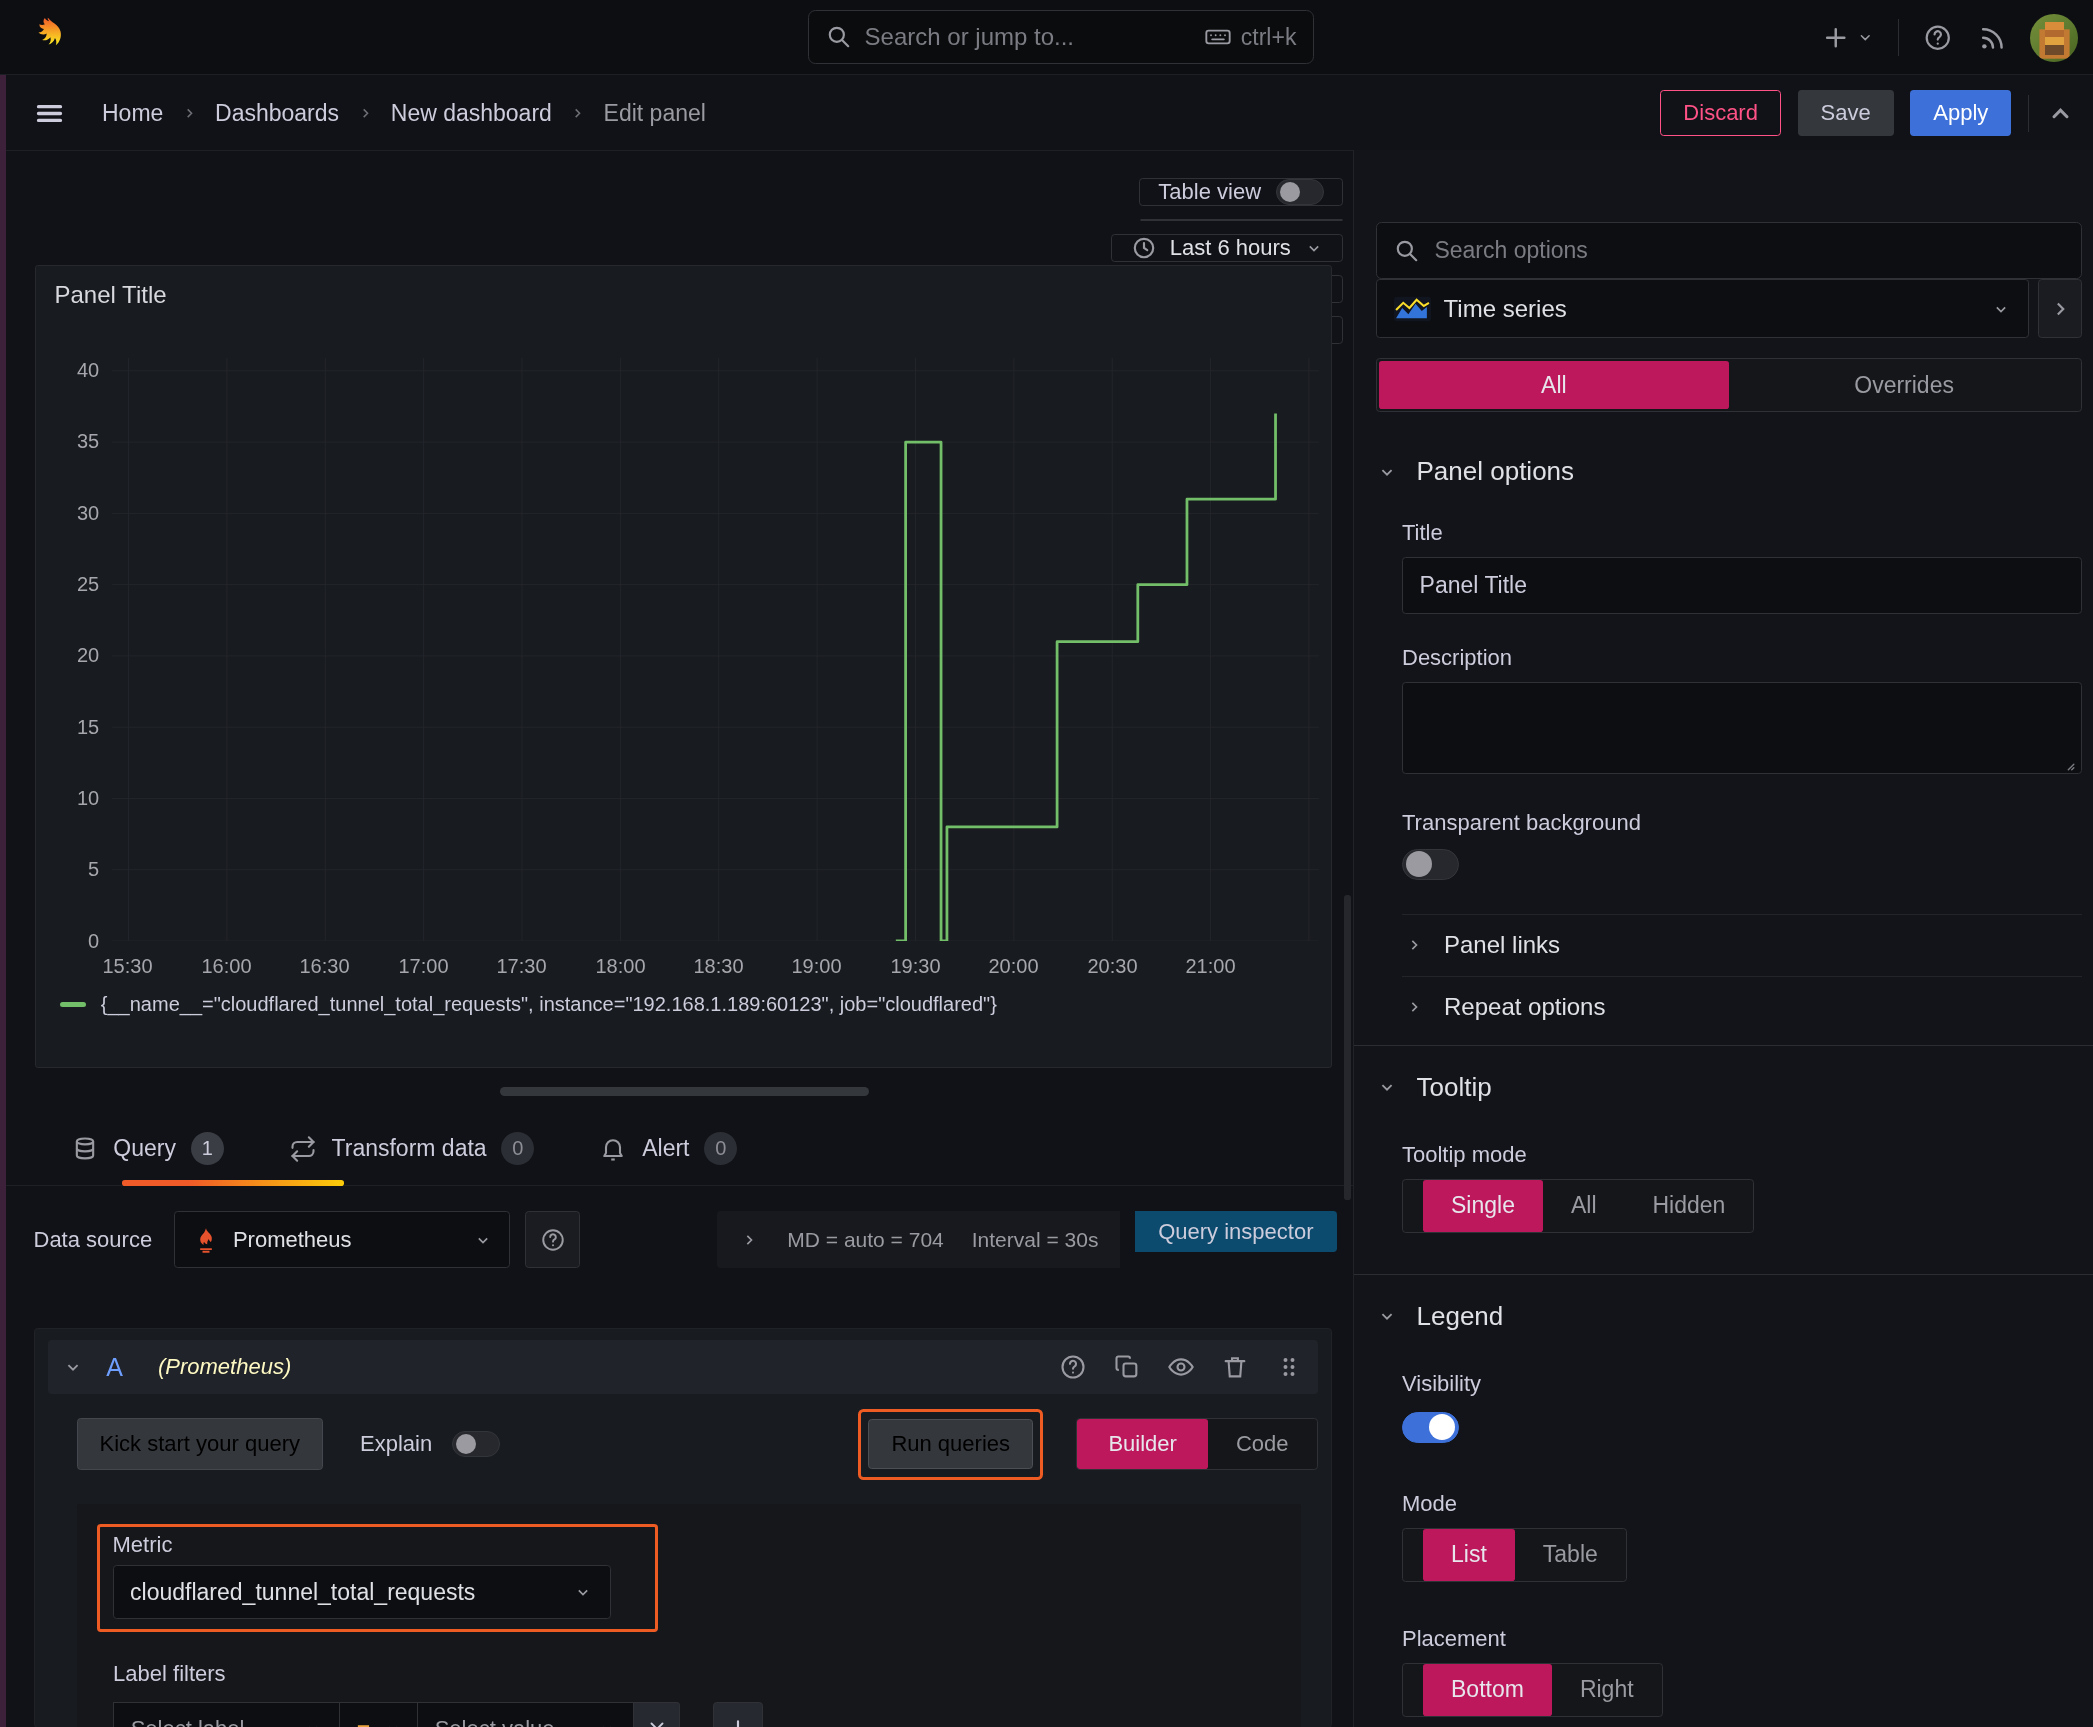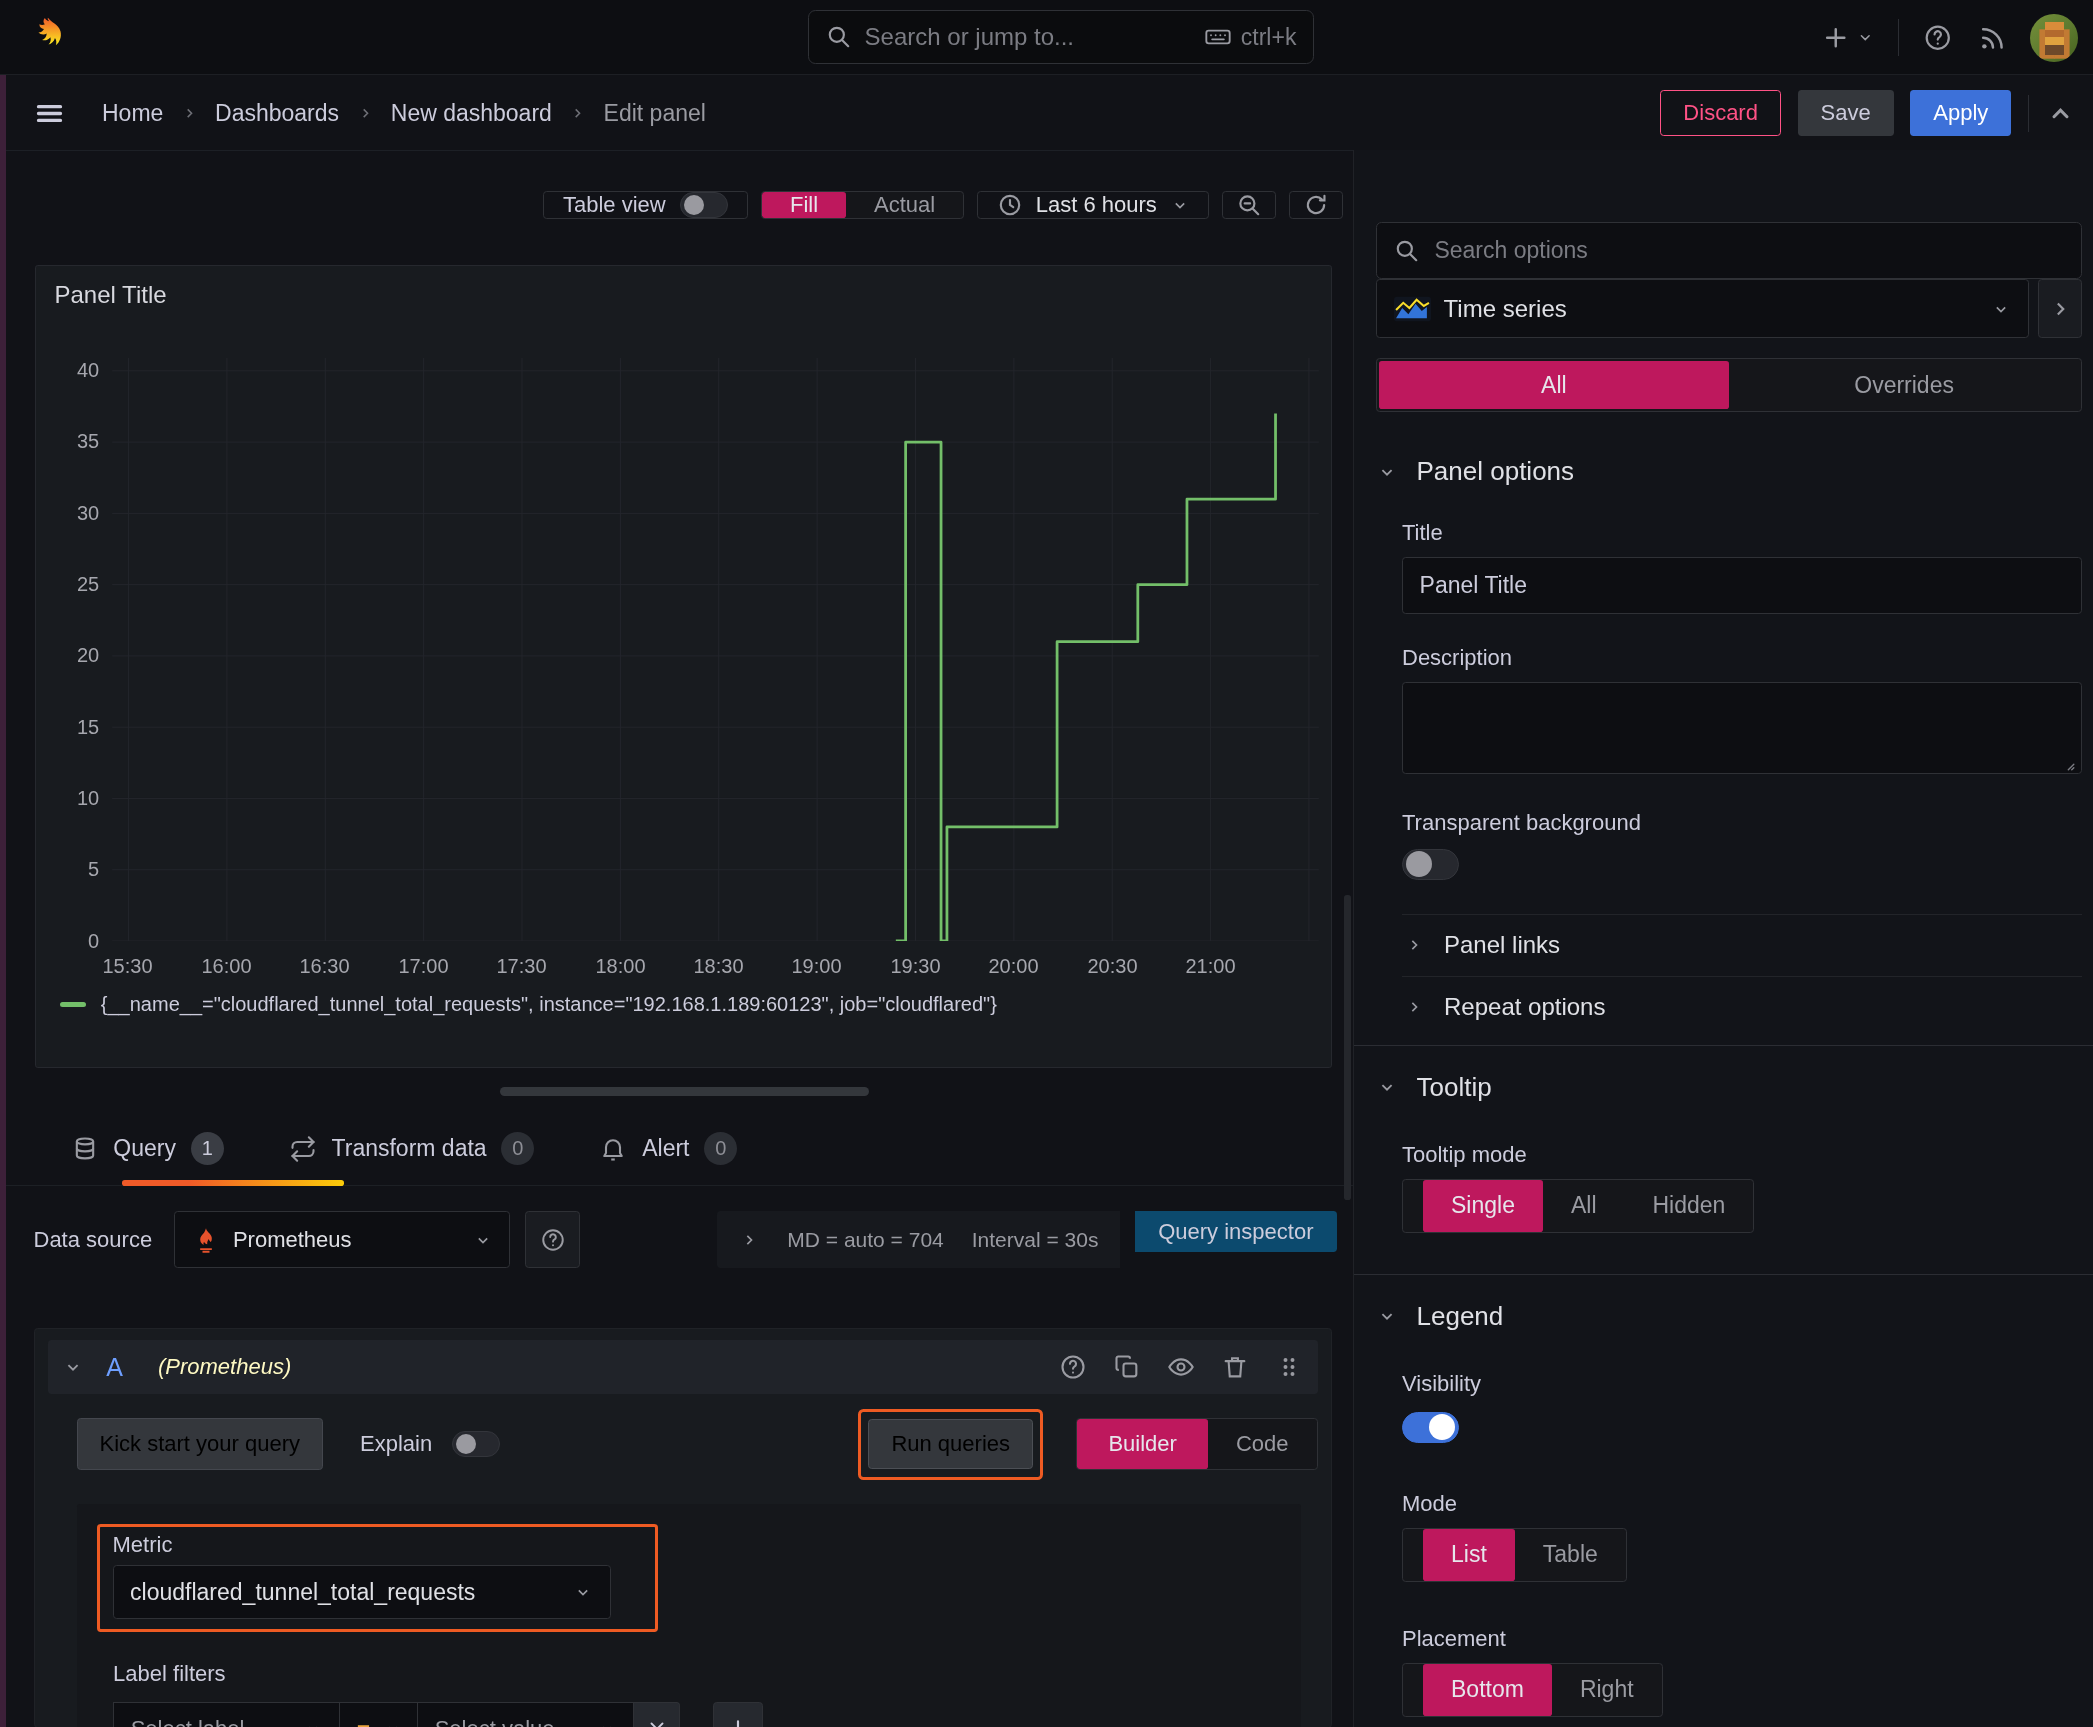--- a/index.html
+++ b/index.html
@@ -49,21 +49,21 @@
     padding:0 22px; border-radius:3.7px; font-size:22px; cursor:pointer; border:0.9px solid transparent; white-space:nowrap; }
   .btn-outline-danger { color:var(--discard-pink); border-color:var(--discard-pink); background:transparent; }
   .btn-secondary { background:#34373c; color:#ccccdc; }
   .btn-primary { background:var(--apply-blue); color:#ffffff; }
   #collapse-top { width:31px; height:31px; }
 
   
   #leftstrip { position:absolute; left:0; top:75px; width:5.5px; height:1653px; background:#3d2039; }
   #left { position:absolute; left:5.5px; top:150px; width:1347px; height:1577px; }
 
-  #toolbar { position:absolute; top:28px; right:9.2px; display:flex; align-items:center; gap:13px; height:54px; }
+  #toolbar { position:absolute; top:28px; right:9.2px; display:flex; align-items:flex-end; gap:13px; height:54px;flex-direction:column; }
   .tb-box { display:flex; align-items:center; border:0.9px solid #2f3136; border-radius:3.7px; background:#111217; }
   #tableview { padding:0 18.5px; gap:14.8px; }
   .seg-group { display:flex; align-items:stretch; border:0.9px solid #2f3136; border-radius:3.7px; overflow:hidden; background:#15161a; }
   .seg { display:flex; align-items:center; justify-content:center; padding:0 28px; color:#9a9ba2; cursor:pointer; border-radius:2.8px; }
   .seg.on { background:#be185d; color:#e6e6ec; }
   #timepicker { padding:0 18.5px; gap:13px; cursor:pointer; }
   #timepicker .icon, #tb-zoomout .icon, #tb-refresh .icon { width:26px; height:26px; }
   .tb-icon-btn { width:54px; justify-content:center; cursor:pointer; }
 
   

